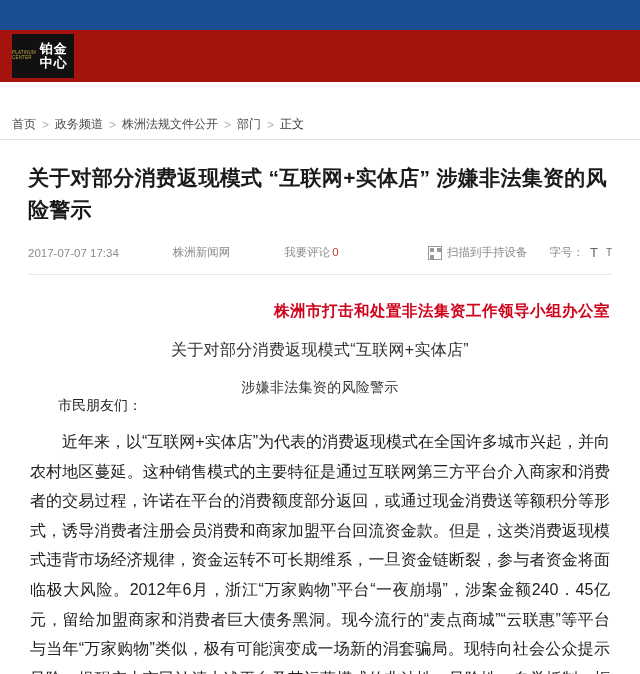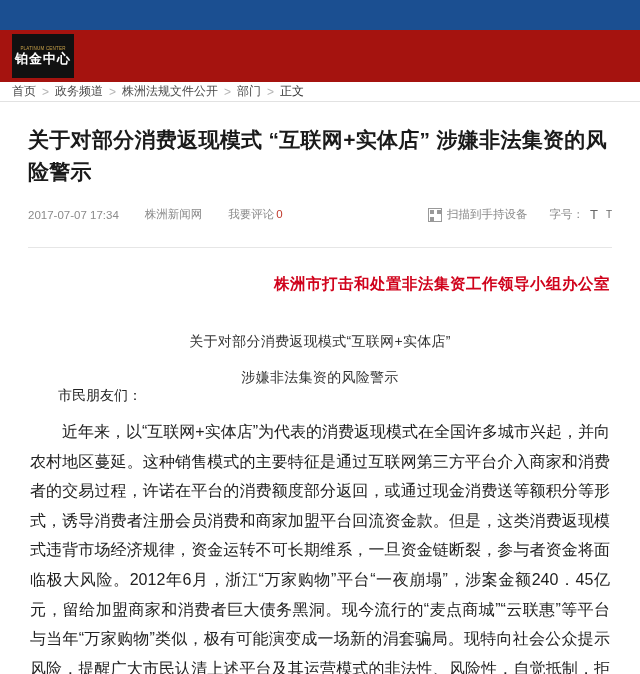--- a/index.html
+++ b/index.html
@@ -49,21 +49,21 @@
     display: flex;
     align-items: center;
     overflow: hidden;
     position: relative;
   }
   .banner .logo-a {
     width: 62px; height: 44px;
     background: #111;
     color: #fff;
     margin-left: 12px;
-    display: flex; flex-direction: column;
+    display: flex; flex-direction: row;
     align-items: center; justify-content: center;
     line-height: 1.05;
     flex: none;
   }
   .banner .logo-a .sm { font-size: 4.5px; letter-spacing: .2px; color:#c8a24a; }
   .banner .logo-a .bg { font-size: 13px; font-weight: bold; letter-spacing: 1px; }
   .banner .logo-b {
     width: 70px; height: 40px;
     background: #f0efe8;
     margin-left: 6px;
@@ -80,50 +80,52 @@
     font-weight: bold;
     font-size: 25px;
     margin-left: 14px;
     white-space: nowrap;
     letter-spacing: 0.5px;
     font-family: "DejaVu Sans", sans-serif;
   }
 
   
   .crumbbar {
-    height: 20px;
+    height: 30px;
     border-bottom: 1px solid #e2e2e2;
     display: flex;
     align-items: center;
     padding: 8px 12px;
     font-size: 12px;
     color: #555;
+    margin-top: 28px;
   }
   .crumbbar a { color: #4a4a4a; text-decoration: none; }
   .crumbbar .sep { margin: 0 6px; color: #b5b5b5; }
   .crumbbar .cur { color: #333; }
 
   
   .article { padding: 0 28px; }
   h1.title {
     font-size: 21px;
     line-height: 1.5;
     color: #1a1a1a;
     font-weight: bold;
     margin: 22px 0 0 0;
     letter-spacing: .3px;
   }
   .metabar {
     margin-top: 20px;
-    padding-bottom: 25px;
+    padding-bottom: 14px;
     border-bottom: 1px solid #e6e6e6;
     display: flex;
     align-items: center;
     font-size: 11.5px;
     color: #8a8a8a;
+    gap: 28px;
   }
   .metabar .date { margin-right: 26px; }
   .metabar .src { margin-right: 26px; }
   .metabar .cmt { color: #8a8a8a; }
   .metabar .cmt .num { color: #c0392b; margin-left: 2px; }
   .metabar .right { margin-left: auto; display: flex; align-items: center; }
   .qr {
     width: 14px; height: 14px;
     border: 1px solid #999;
     position: relative; margin-right: 5px;
@@ -142,22 +144,22 @@
   .redhead {
     text-align: right;
     color: #d0021b;
     font-weight: bold;
     font-size: 15.5px;
     letter-spacing: .5px;
   }
   .subhead {
     text-align: center;
     color: #333;
-    font-size: 14px;
-    margin-top: 38px;
+    font-size: 16px;
+    margin-top: 18px;
     letter-spacing: .3px;
   }
   .subhead2 {
     text-align: center;
     color: #333;
     font-size: 14px;
     margin-top: 18px;
     letter-spacing: .3px;
   }
   .salute {

